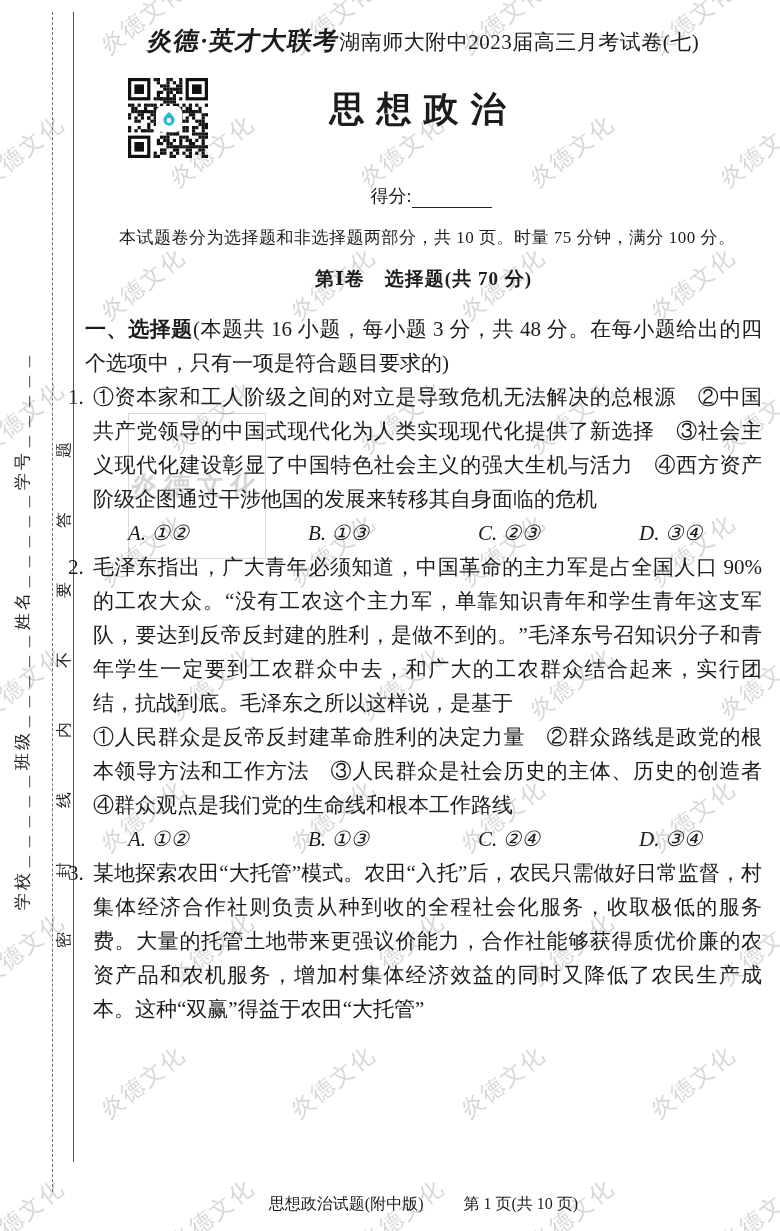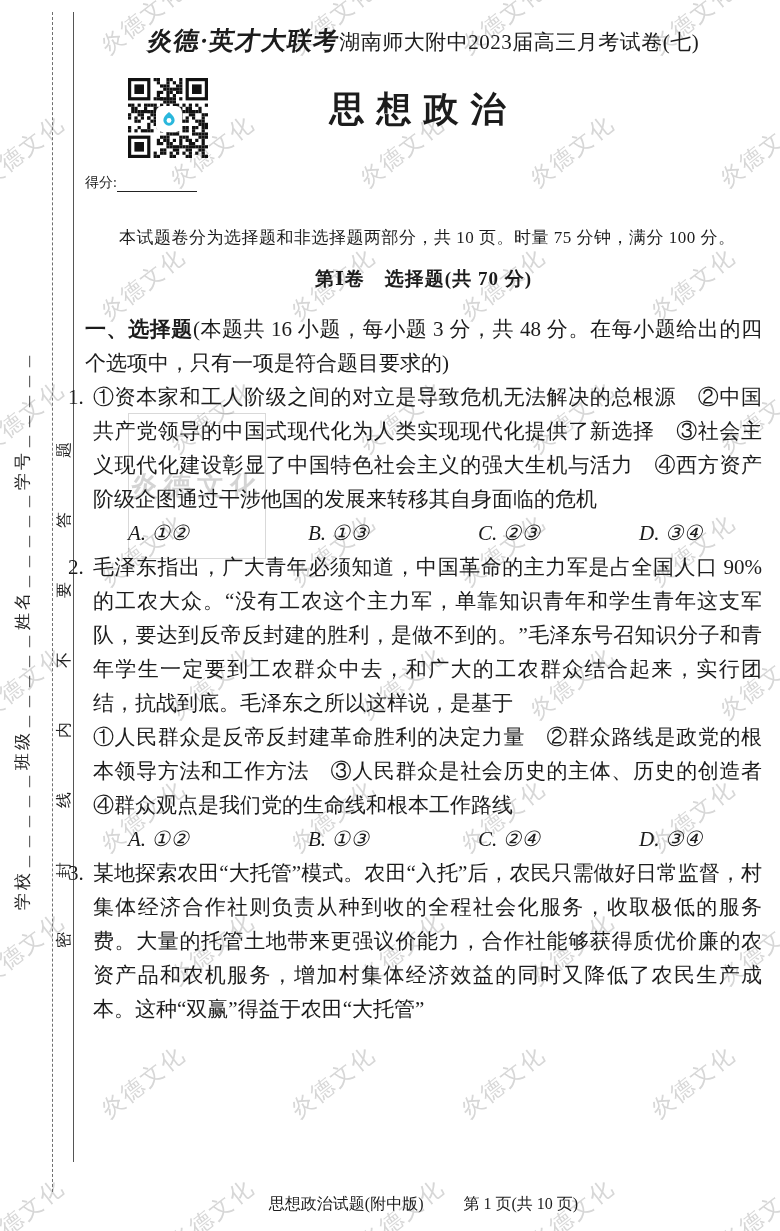--- a/index.html
+++ b/index.html
@@ -35,22 +35,22 @@
   }
   
   .header{position:absolute;top:24px;left:85px;width:677px;text-align:center;z-index:2;white-space:nowrap;}
   .header .brand{font-size:25px;font-weight:900;display:inline-block;transform:skewX(-8deg);letter-spacing:1px;}
   .header .exam-info{font-size:21px;letter-spacing:0.5px;}
   .qr-wrap{position:absolute;left:128px;top:78px;width:80px;height:80px;z-index:2;}
   .qr-logo{position:absolute;left:28px;top:28px;width:26px;height:26px;background:#fff;
     border-radius:6px;display:flex;align-items:center;justify-content:center;}
   .exam-title{position:absolute;top:86px;left:85px;width:677px;text-align:center;
     font-size:35px;font-weight:bold;letter-spacing:12px;z-index:2;}
-  .score-row{position:absolute;top:174px;left:85px;width:692px;text-align:left;
-    font-size:14px;z-index:2;}
+  .score-row{position:absolute;top:184px;left:85px;width:692px;text-align:center;
+    font-size:18px;z-index:2;}
   .score-blank{display:inline-block;width:80px;border-bottom:1.5px solid #222;height:17px;vertical-align:bottom;}
   
   .intro{position:absolute;top:226px;left:85px;width:677px;font-size:17px;
     text-indent:2em;z-index:2;letter-spacing:0.5px;}
   .section-heading{position:absolute;top:266px;left:85px;width:677px;text-align:center;
     font-size:19px;font-weight:bold;z-index:2;letter-spacing:1px;}
   .flow{position:absolute;top:312px;left:68px;width:694px;z-index:2;
     font-size:21px;line-height:34px;text-align:justify;}
   .part-intro{margin:0 0 0 17px;}
   .part-label{font-weight:bold;}

